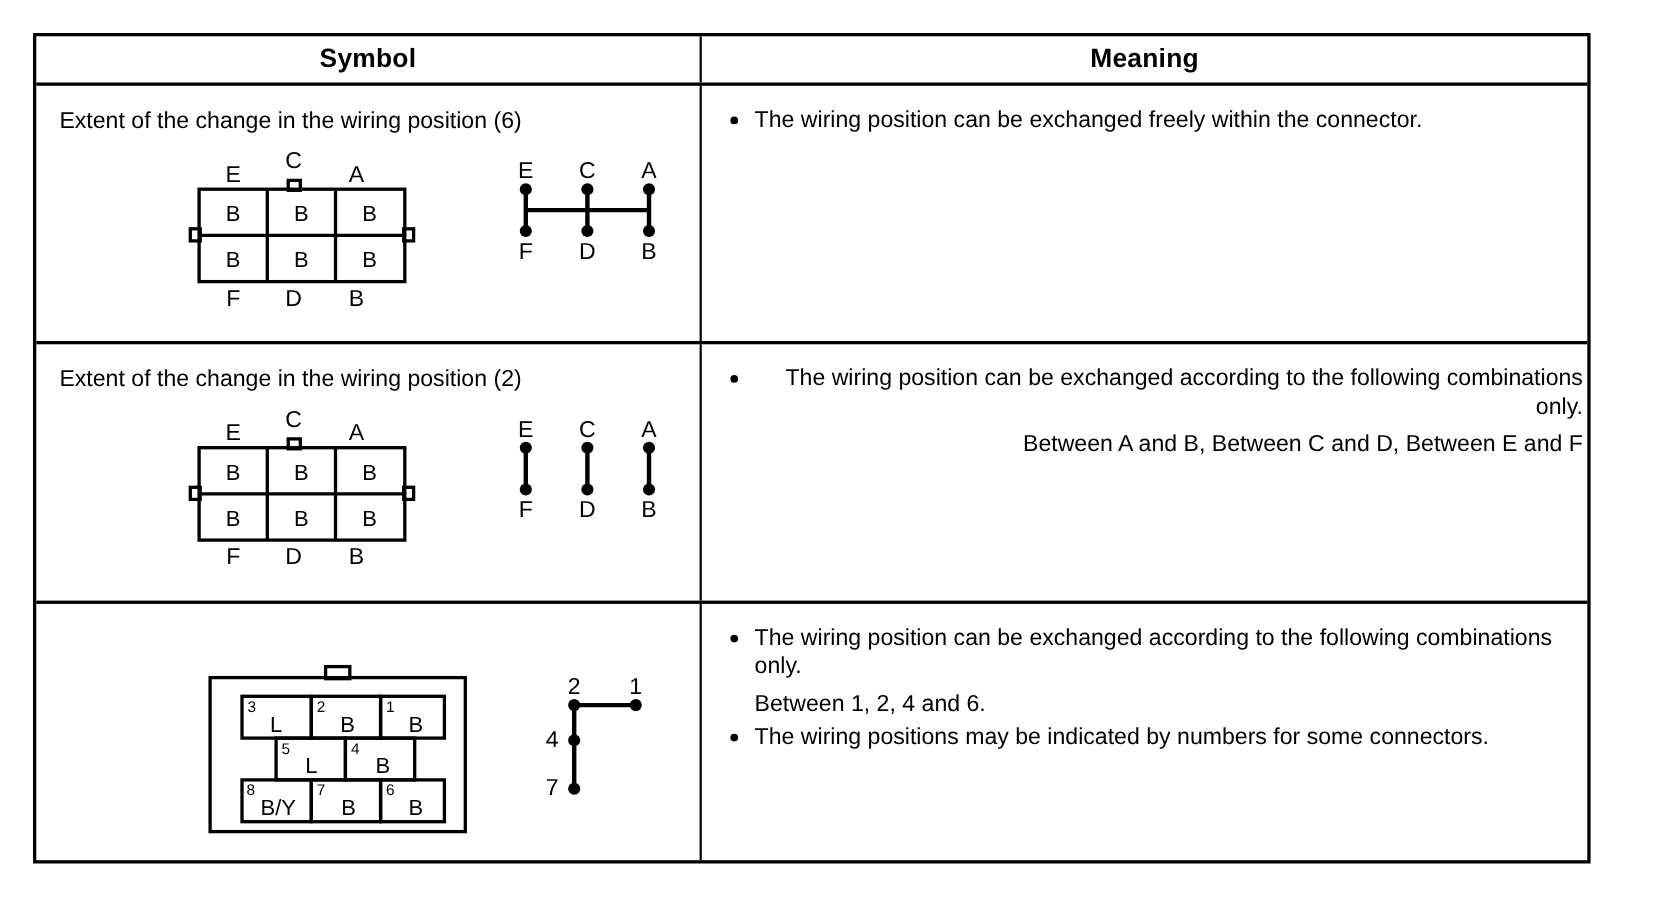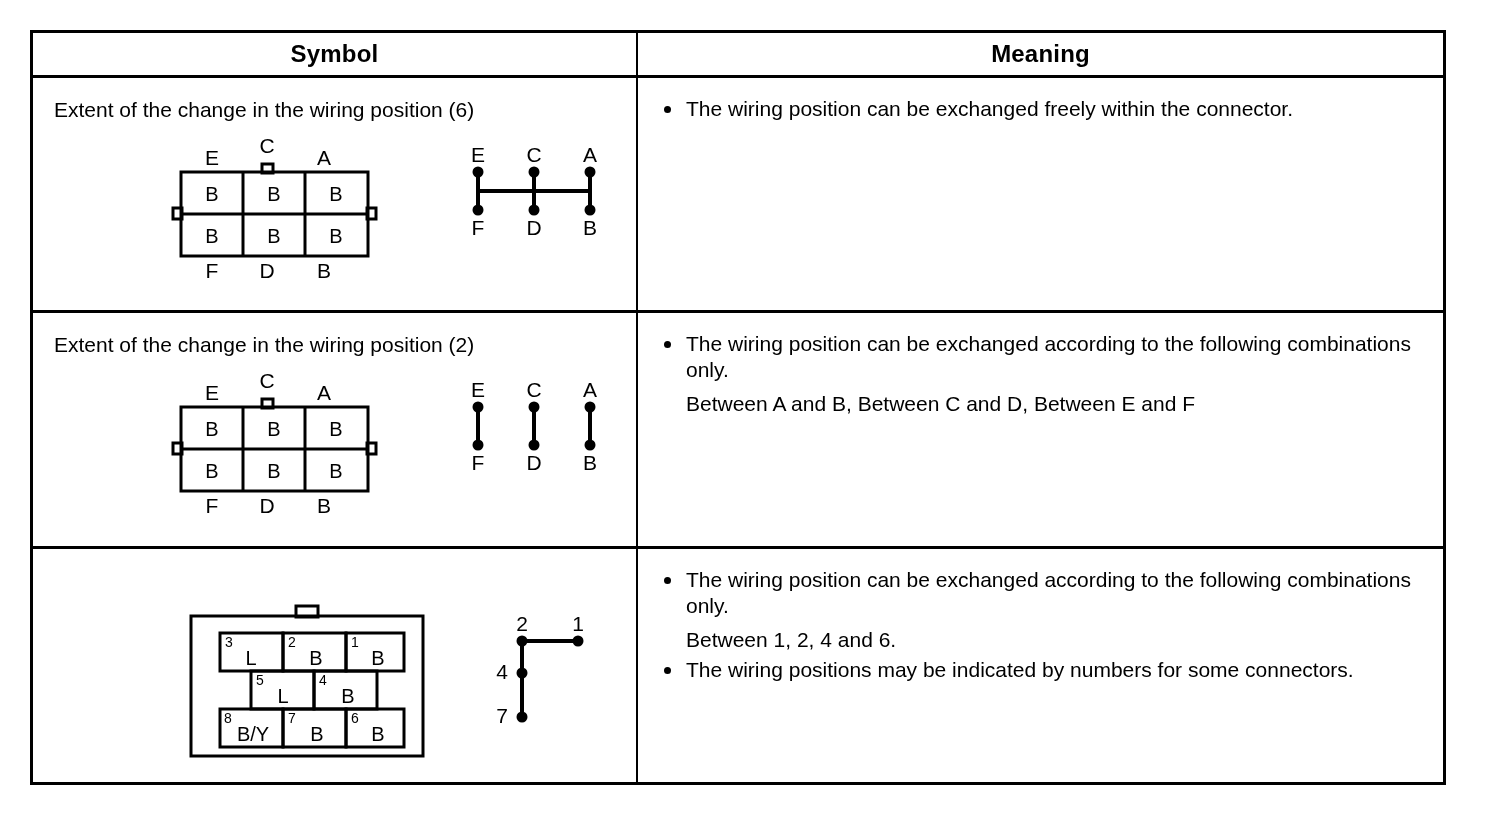--- a/index.html
+++ b/index.html
@@ -39,21 +39,21 @@
     display: flex;
     flex-direction: row;
     width: 100%;
     box-sizing: border-box;
     border-bottom: 3px solid #000;
   }
   .t-row:last-child { border-bottom: none; }
 
   .row-header { height: 45px; }
   .row-1 { height: 235px; }
-  .row-2 { height: 236px; }
+  .row-2 { height: 236px; text-align: right; }
   .row-3 { height: 233px; }
 
   .col-symbol {
     width: 605px;
     box-sizing: border-box;
     border-right: 2px solid #000;
     position: relative;
   }
   .col-meaning {
     flex: 1;

